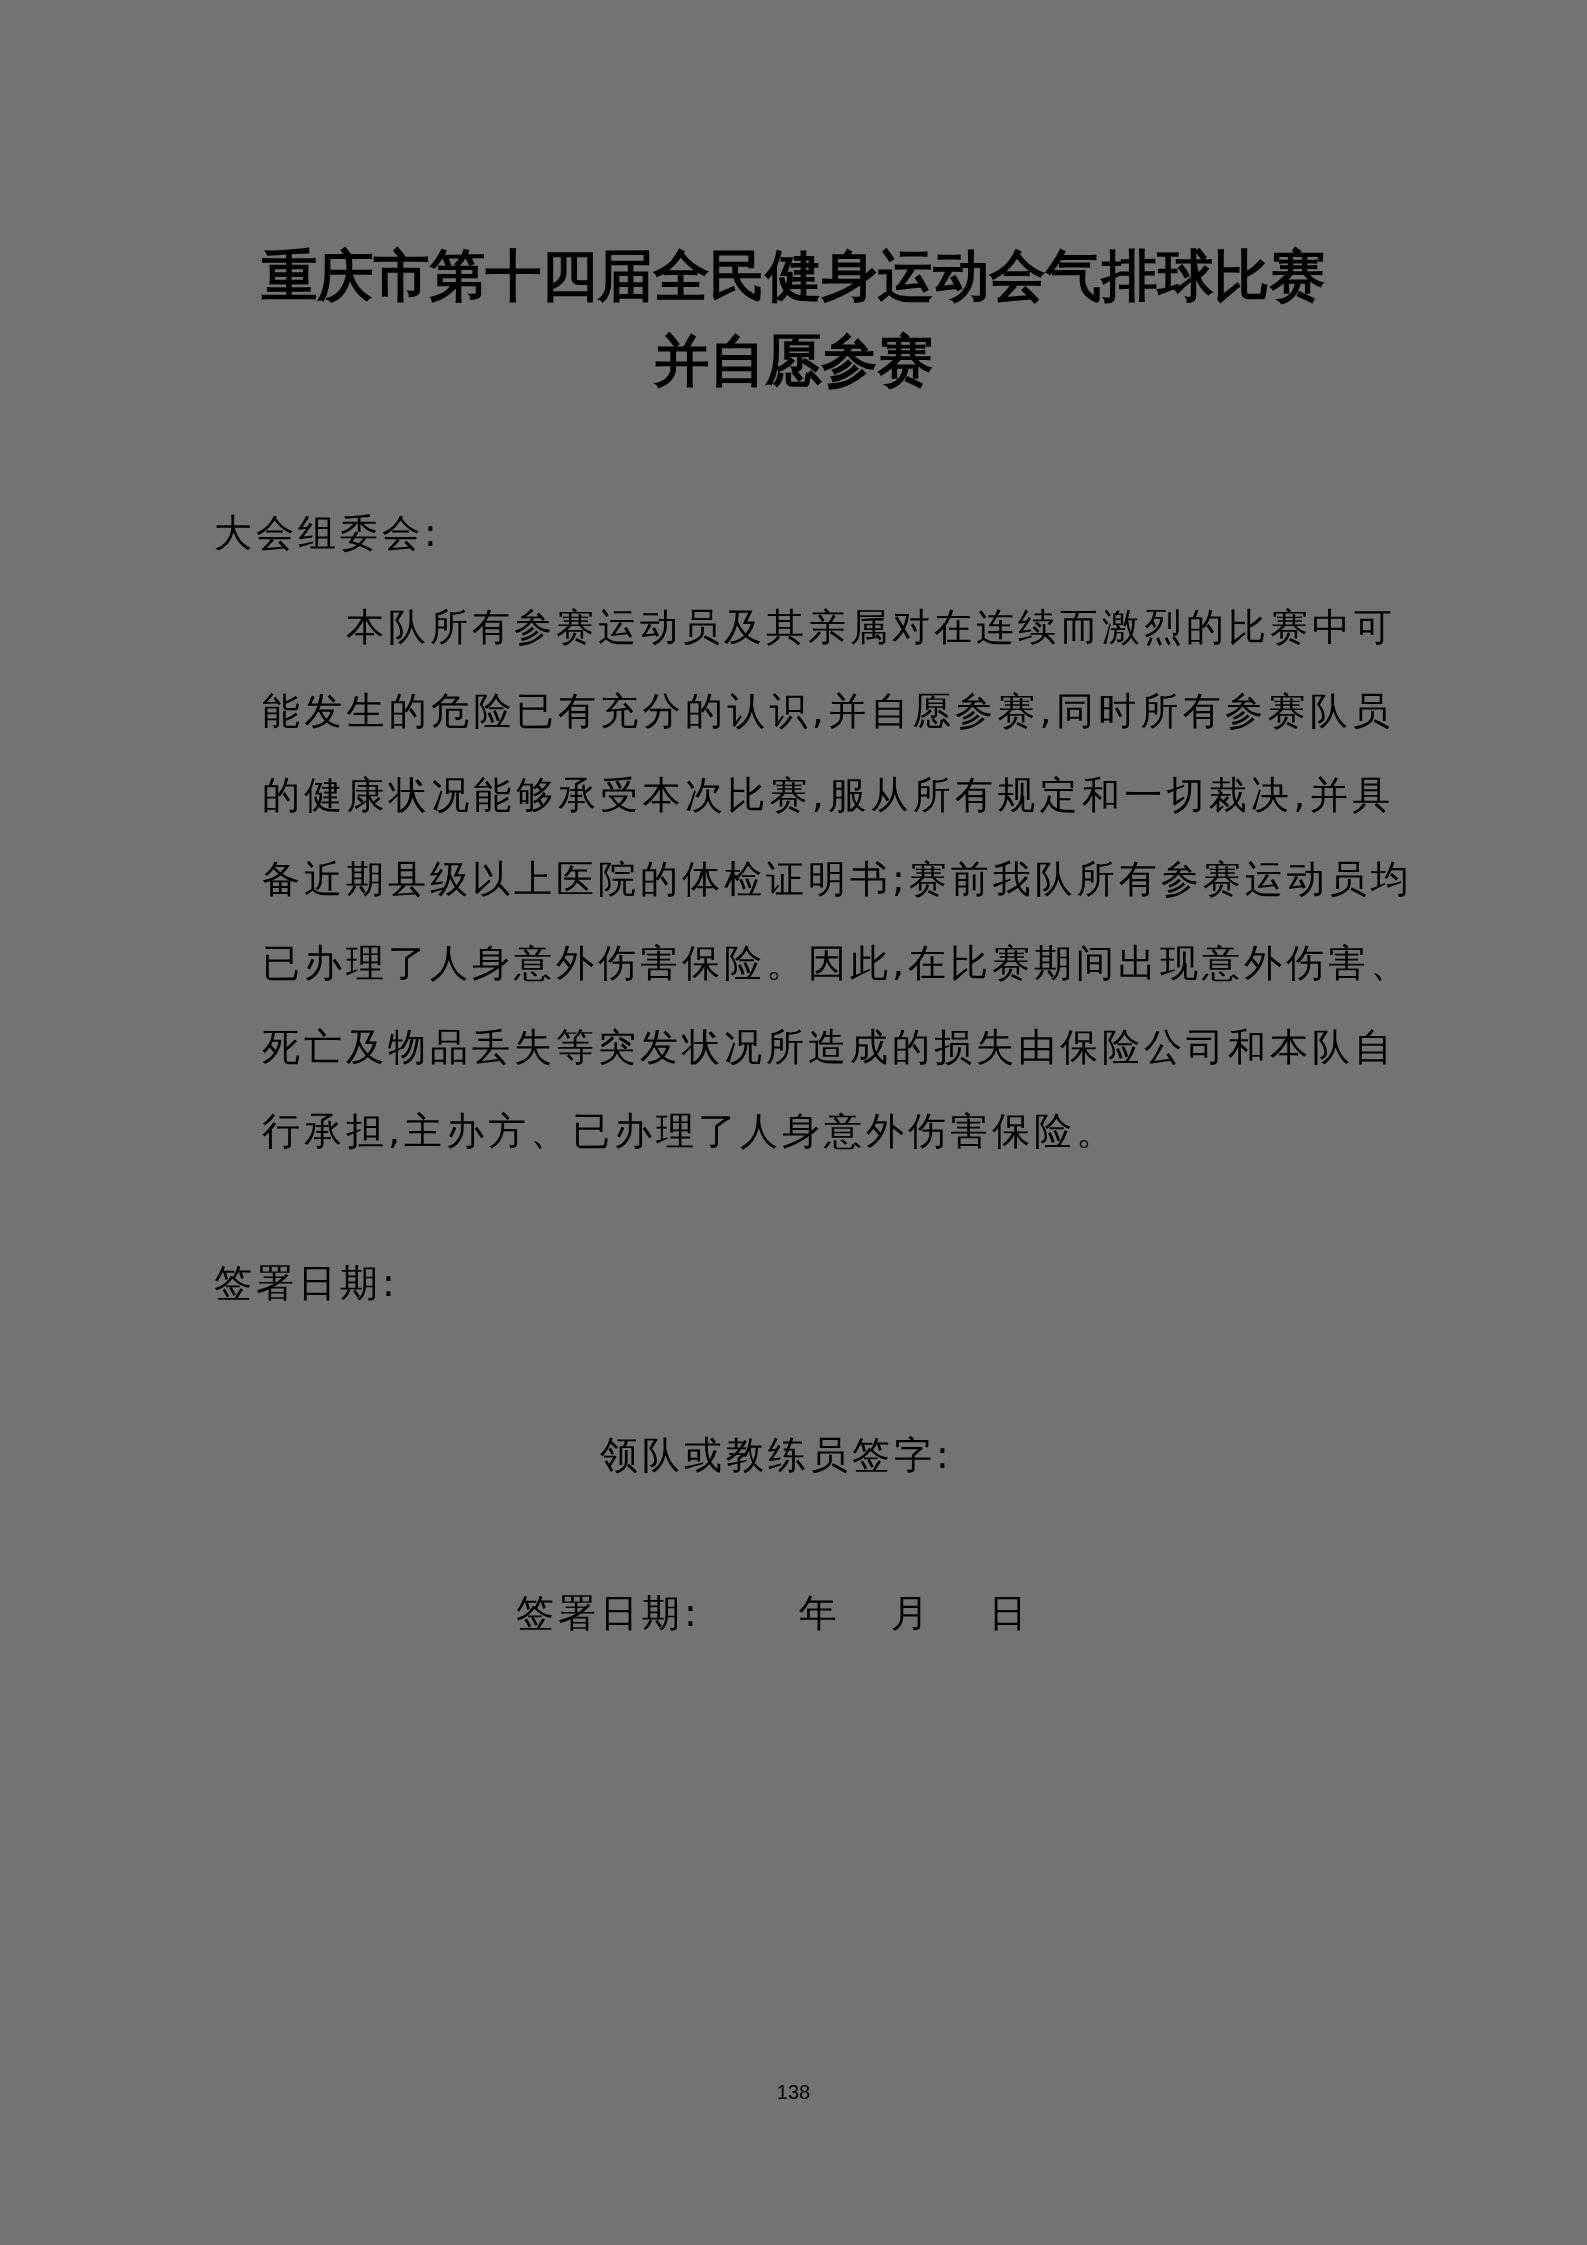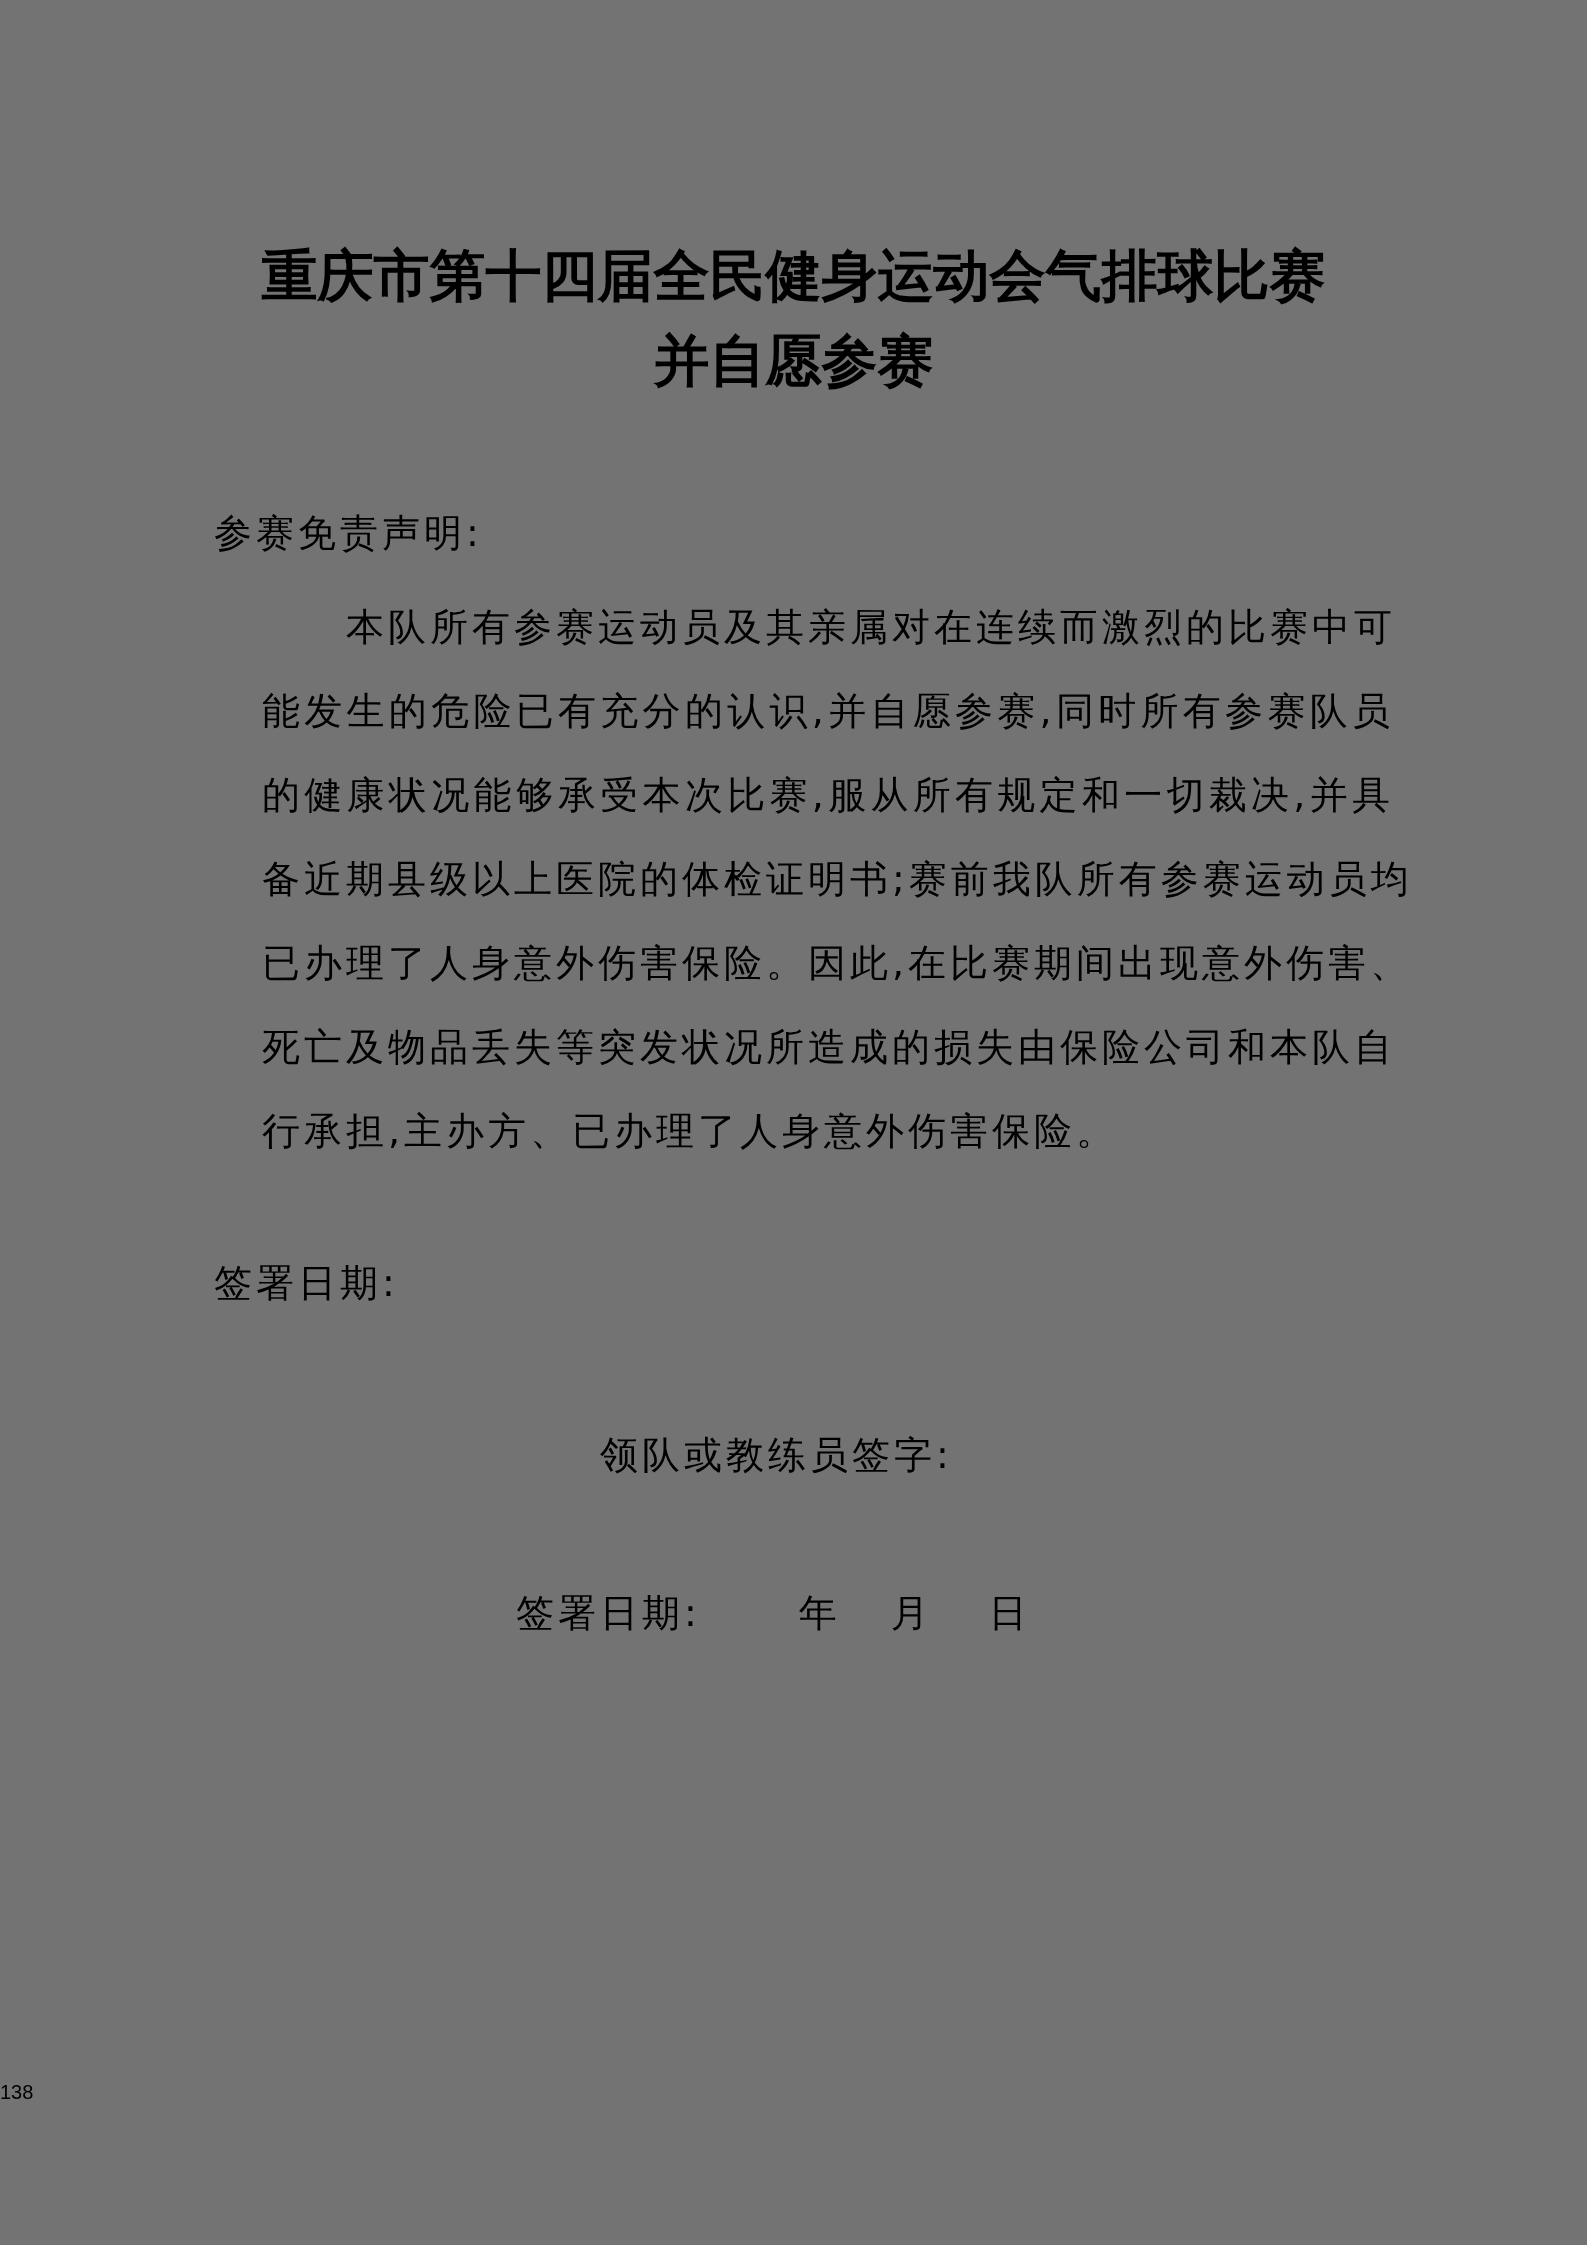--- a/index.html
+++ b/index.html
@@ -95,35 +95,36 @@
     .date-row span { display: inline-block; }
     .date-row .gap1 { width: 98px; }
     .date-row .gap2 { width: 50px; }
     .date-row .gap3 { width: 56px; }
 
     .page-number {
       position: absolute;
       left: 0;
       width: 1587px;
       top: 2080px;
+      text-align: center;
       font-size: 20px;
       line-height: 24px;
       font-family: "Liberation Sans", "DejaVu Sans", sans-serif;
       color: #000000;
     }
   </style>
 </head>
 <body>
 
 <div class="page">
 
   <div class="title line1">重庆市第十四届全民健身运动会气排球比赛</div>
   <div class="title line2">并自愿参赛</div>
 
-  <div class="body-text salutation">参赛免责声明:</div>
+  <div class="body-text salutation">大会组委会:</div>
 
   <div class="body-text paragraph">
     <span class="pline first">本队所有参赛运动员及其亲属对在连续而激烈的比赛中可</span>
     <span class="pline">能发生的危险已有充分的认识,并自愿参赛,同时所有参赛队员</span>
     <span class="pline">的健康状况能够承受本次比赛,服从所有规定和一切裁决,并具</span>
     <span class="pline">备近期县级以上医院的体检证明书;赛前我队所有参赛运动员均</span>
     <span class="pline">已办理了人身意外伤害保险。因此,在比赛期间出现意外伤害、</span>
     <span class="pline">死亡及物品丢失等突发状况所造成的损失由保险公司和本队自</span>
     <span class="pline last">行承担,主办方、已办理了人身意外伤害保险。</span>
   </div>

